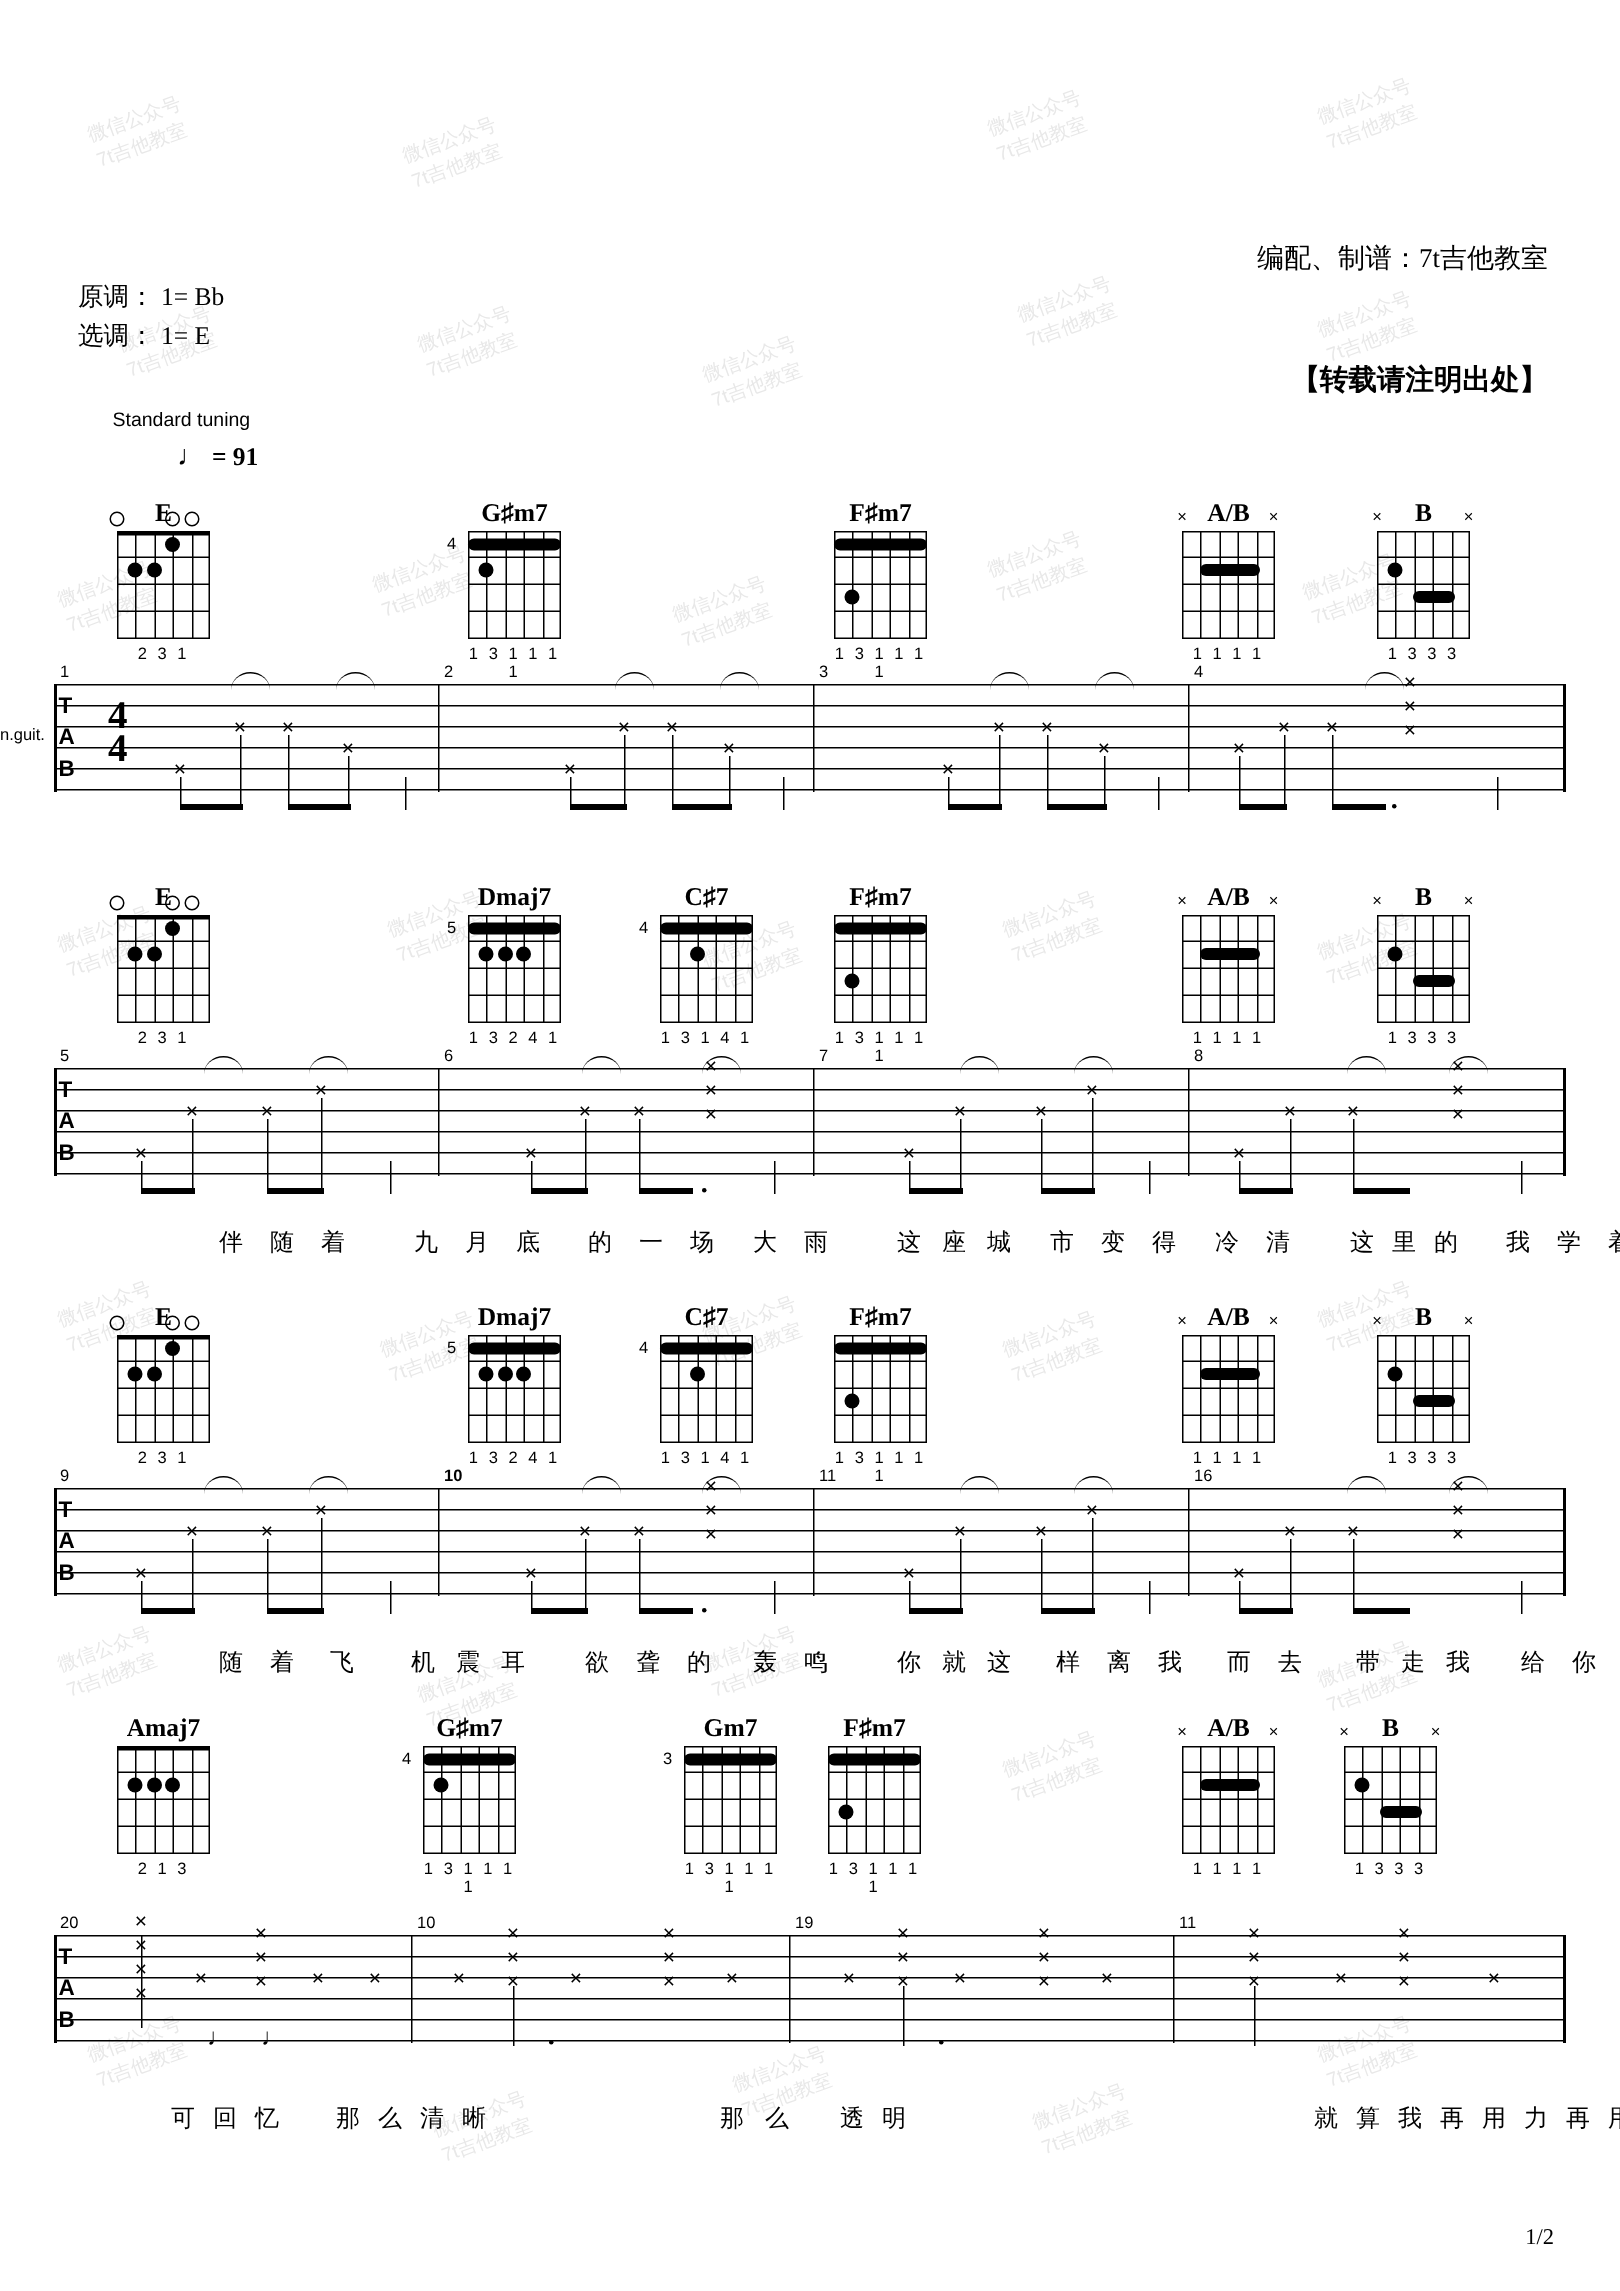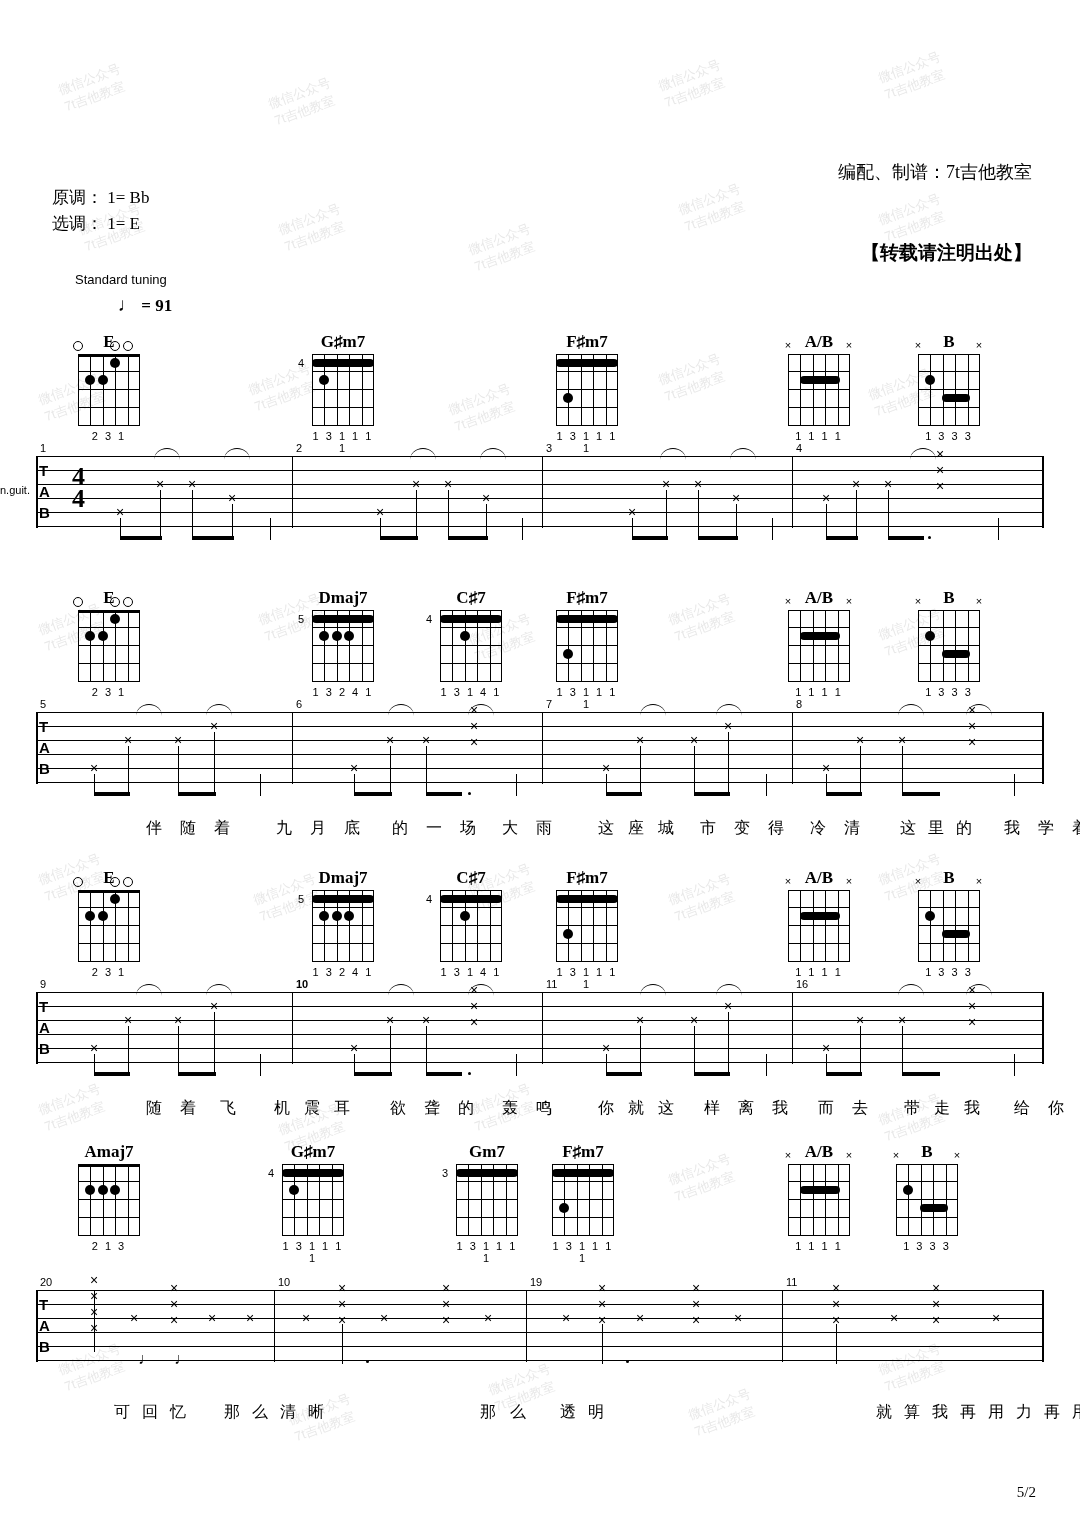--- a/index.html
+++ b/index.html
@@ -155,21 +155,21 @@
 
   <div class="credit">编配、制谱：7t吉他教室</div>
   <div class="keyline k1">原调： 1= Bb</div>
   <div class="keyline k2">选调： 1= E</div>
   <div class="repost">【转载请注明出处】</div>
   <div class="tuning">Standard tuning</div>
   <div class="tempo">
     <span class="note">♩</span>
     <span>= 91</span>
   </div>
-  <div class="page-no">5/2</div>
+  <div class="page-no">1/2</div>
 
   <div class="system" style="top:330px;">
 
     <div class="chord" style="left:78px;top:24px;">
       <div class="cname">E</div>
       <div class="grid">
         <div class="nut"></div>
         <div class="h" style="top:17px"></div>
           <div class="h" style="top:35px"></div>
         <div class="h" style="top:53px"></div>

